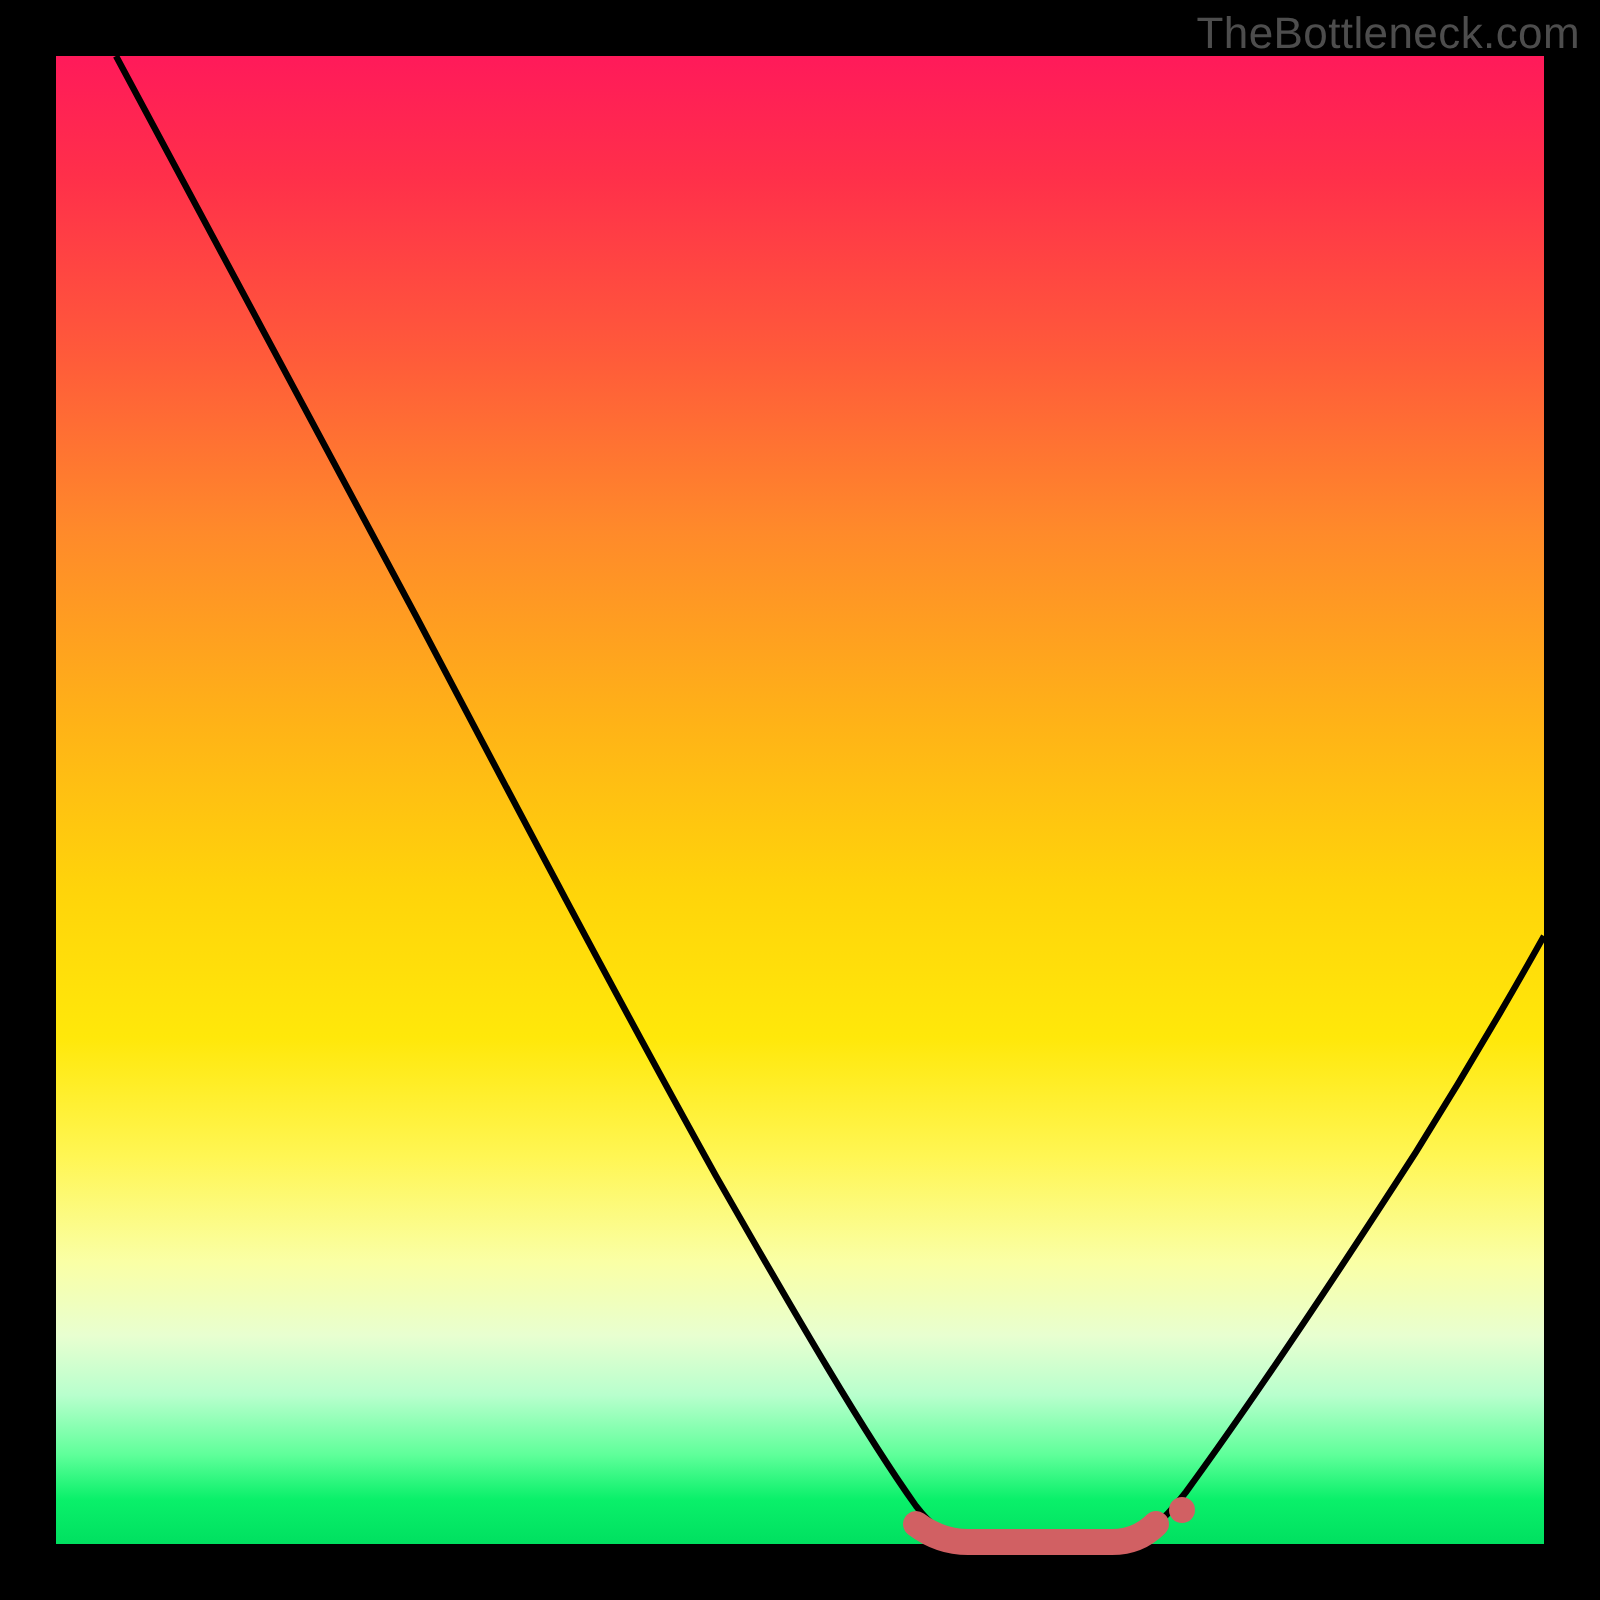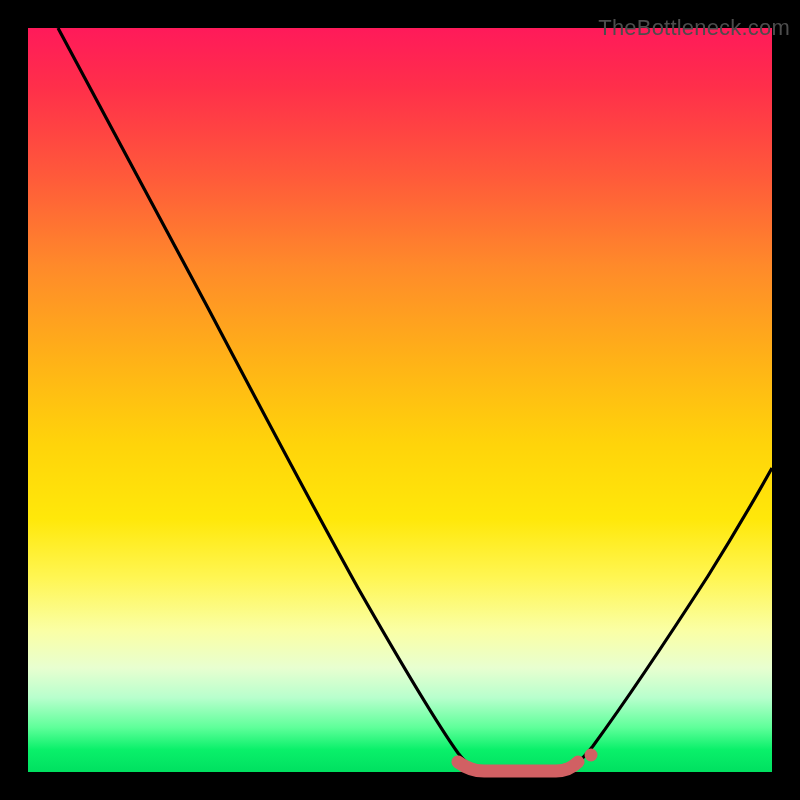--- a/index.html
+++ b/index.html
@@ -45,21 +45,20 @@
   }
   .watermark {
     position: absolute;
     top: 4px;
     right: 10px;
     color: #4d4d4d;
     font-size: 22px;
     font-weight: 500;
     letter-spacing: 0.2px;
     user-select: none;
-    margin-top: 11px;
   }
   svg.curve {
     position: absolute;
     left: 0;
     top: 0;
     width: 744px;
     height: 744px;
     overflow: visible;
   }
 </style>

